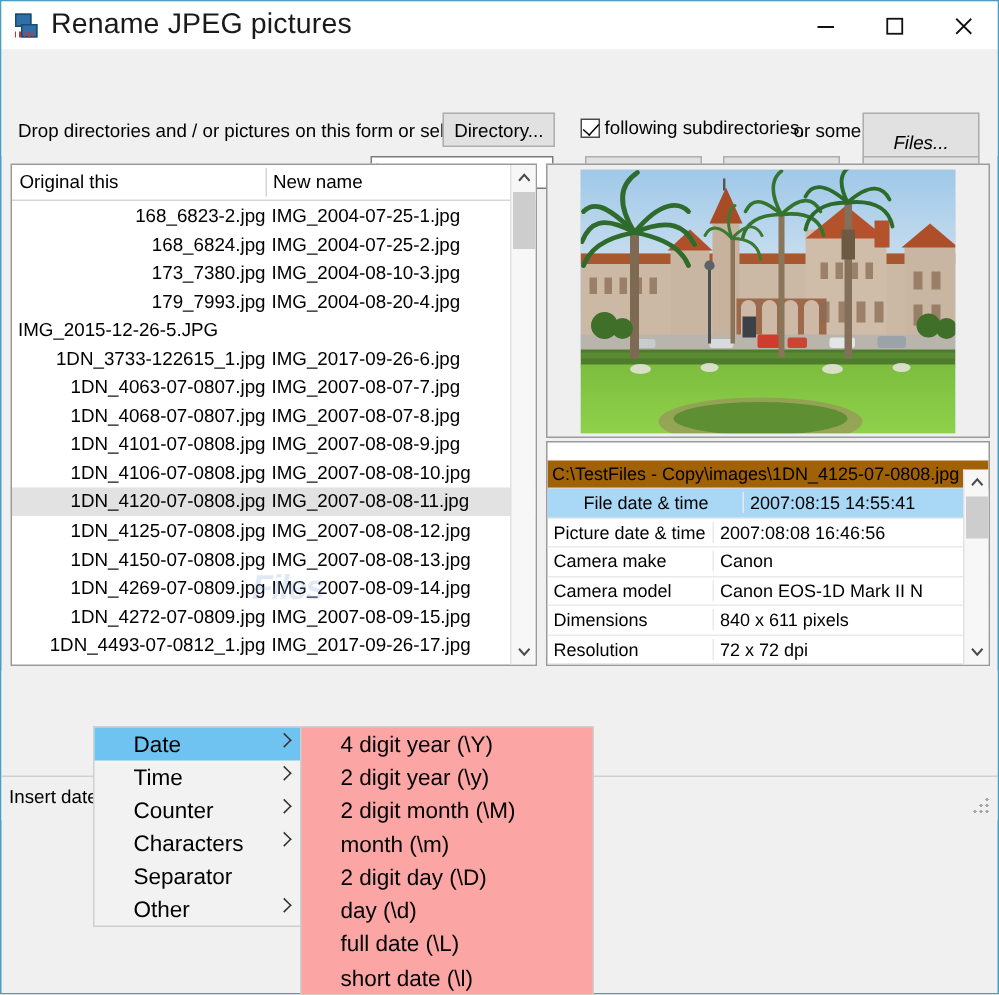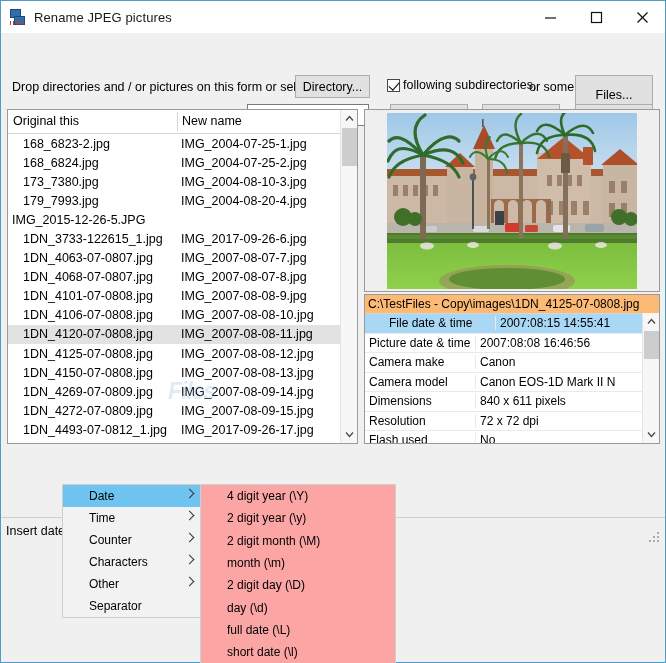--- a/index.html
+++ b/index.html
@@ -16,21 +16,21 @@
   #titlebar{
     position:absolute;left:0;top:0;width:664px;height:32px;
     background:#ffffff;display:flex;align-items:center;
   }
   #app-icon{width:16px;height:16px;margin-left:9px;margin-right:8px;position:relative;flex:none;}
   #app-icon .sq{position:absolute;background:#2f6fa8;border:1px solid #1c4a73;}
   #app-icon .s1{left:0;top:0;width:9px;height:7px;}
   #app-icon .s2{left:4px;top:7px;width:9px;height:7px;}
   #app-icon .dots{position:absolute;left:0;top:12px;width:14px;height:4px;
     background:repeating-linear-gradient(90deg,#c33 0 1px,transparent 1px 3px);}
-  #title-text{font-size:13px;color:#1a1a1a;letter-spacing:.1px;}
+  #title-text{font-size:19px;color:#1a1a1a;letter-spacing:.1px;}
   .wbtn{
     width:46px;height:32px;display:flex;align-items:center;justify-content:center;
     font-size:14px;color:#111;background:transparent;
   }
   #wbtns{position:absolute;right:0;top:0;display:flex;}
   .wbtn svg{display:block;}
   
   #toparea{position:absolute;left:0;top:32px;width:664px;height:71px;background:#f0f0f0;}
   .lbl{position:absolute;font-size:12.5px;color:#000;white-space:nowrap;}
   .btn{
@@ -59,21 +59,21 @@
     box-sizing:border-box;border:1px solid #9a9a9a;background:#fff;overflow:hidden;
   }
   #list-head{
     position:relative;height:23px;border-bottom:1px solid #d6d6d6;background:#fff;
   }
   #list-head .hcol{position:absolute;top:4px;font-size:12.5px;color:#000;}
   #list-head .hsep{position:absolute;left:169px;top:2px;width:1px;height:19px;background:#d6d6d6;}
   #rows{position:relative;height:311px;}
   .row{height:19.1px;display:flex;align-items:center;font-size:12.5px;color:#000;}
   .row.sel{background:#e2e2e2;}
-  .row .c1{width:169px;padding-left:15px;box-sizing:border-box;white-space:nowrap;overflow:hidden;}
+  .row .c1{width:169px;padding-left:15px;box-sizing:border-box;white-space:nowrap;overflow:hidden;text-align:right;}
   .row .c2{flex:1;padding-left:4px;box-sizing:border-box;white-space:nowrap;overflow:hidden;}
   
   .vscroll{position:absolute;top:0;right:0;width:17px;height:100%;background:#f7f7f7;
     border-left:1px solid #e2e2e2;box-sizing:border-box;}
   .vscroll .arr{width:17px;height:17px;display:flex;align-items:center;justify-content:center;color:#5a5a5a;font-size:9px;}
   .vscroll .arr.bot{position:absolute;bottom:0;left:0;}
   .vscroll .thumb{position:absolute;left:1px;width:15px;background:#cdcdcd;}
   
   #wm{
     position:absolute;left:160px;top:268px;font-size:23px;font-weight:bold;font-style:italic;
@@ -85,21 +85,21 @@
     box-sizing:border-box;border:1px solid #9a9a9a;background:#efefef;overflow:hidden;
   }
   #photo{position:absolute;left:22px;top:3px;width:250px;height:176px;overflow:hidden;background:#bcd;}
   
   #exifpanel{
     position:absolute;left:363px;top:293px;width:296px;height:150px;
     box-sizing:border-box;border:1px solid #9a9a9a;background:#fff;overflow:hidden;
   }
   #exif-path{
     height:18px;font-size:12px;padding-left:3px;display:flex;align-items:center;
-    border-bottom:1px solid #d6d6d6;background:#fdba74;white-space:nowrap;overflow:hidden;
+    border-bottom:1px solid #d6d6d6;background:#a16207;white-space:nowrap;overflow:hidden;margin-top:12px;
   }
   #exif-rows{position:relative;height:130px;}
   .erow{height:18.5px;display:flex;align-items:center;font-size:12px;border-bottom:1px solid #eaeaea;}
   .erow.sel{background:#a8d8f5;padding-left:20px;}
   .erow .k{width:110px;padding-left:4px;box-sizing:border-box;white-space:nowrap;overflow:hidden;}
   .erow .v{flex:1;padding-left:4px;box-sizing:border-box;white-space:nowrap;overflow:hidden;
     border-left:1px solid #eaeaea;}
   
   #bottom{position:absolute;left:0;top:446px;width:664px;height:70px;background:#f0f0f0;}
   #statusbar{
@@ -118,21 +118,21 @@
   }
   
   #menu1{
     position:absolute;left:61px;top:483px;width:139px;
     background:#f2f2f2;border:1px solid #cfcfcf;z-index:40;
   }
   #menu2{
     position:absolute;left:199px;top:483px;width:194px;
     background:#fca5a5;border:1px solid #cfcfcf;z-index:40;
   }
-  .mi{height:22px;display:flex;align-items:center;font-size:12px;padding-left:26px;
+  .mi{height:22px;display:flex;align-items:center;font-size:15px;padding-left:26px;
     position:relative;color:#000;}
   .mi.hl{background:#6fc3f0;}
   .mi .chev{position:absolute;right:9px;top:5px;width:6px;height:6px;
     border-right:1.4px solid #333;border-bottom:1.4px solid #333;transform:rotate(-45deg);}
   #menu2 .mi{padding-left:26px;height:22.3px;}
 </style>
 </head>
 <body>
 
 <div id="window">
@@ -166,21 +166,21 @@
 
   <div id="toparea">
     <span class="lbl" style="left:11px;top:47px;">Drop directories and / or pictures on this form or select a</span>
     <div class="btn" style="left:294px;top:42px;width:75px;height:23px;">Directory...</div>
 
     <div id="chk-wrap">
       <span id="chk-box"></span>
       <span class="lbl" style="position:static;">following subdirectories,</span>
     </div>
     <span class="lbl" style="left:528px;top:47px;">or some</span>
-    <div class="btn" style="left:574px;top:42px;width:78px;height:39px;">Files...</div>
+    <div class="btn" style="left:574px;top:42px;width:78px;height:39px;font-style:italic;">Files...</div>
 
     <span class="lbl" style="left:11px;top:76px;">Add only files matched by the following mask(s) :</span>
     <div class="txtbox" style="left:246px;top:71px;width:122px;height:22px;">
       <span class="caret"></span>
         <span>*.jpg|*.jpeg</span>
     </div>
     <div class="btn" style="left:389px;top:71px;width:78px;height:23px;">Help...</div>
     <div class="btn" style="left:481px;top:71px;width:78px;height:23px;">About...</div>
     <div class="btn" style="left:574px;top:71px;width:78px;height:23px;">Exit</div>
   </div>
@@ -489,26 +489,26 @@
       </div>
       <div class="mi">
         <span>Counter</span>
         <span class="chev"></span>
       </div>
       <div class="mi">
         <span>Characters</span>
         <span class="chev"></span>
       </div>
       <div class="mi">
+        <span>Separator</span>
+      </div>
+      <div class="mi">
         <span>Other</span>
         <span class="chev"></span>
       </div>
-      <div class="mi">
-        <span>Separator</span>
-      </div>
     </div>
   <div id="menu2">
       <div class="mi">
         <span>4 digit year (\Y)</span>
       </div>
       <div class="mi">
         <span>2 digit year (\y)</span>
       </div>
       <div class="mi">
         <span>2 digit month (\M)</span>

